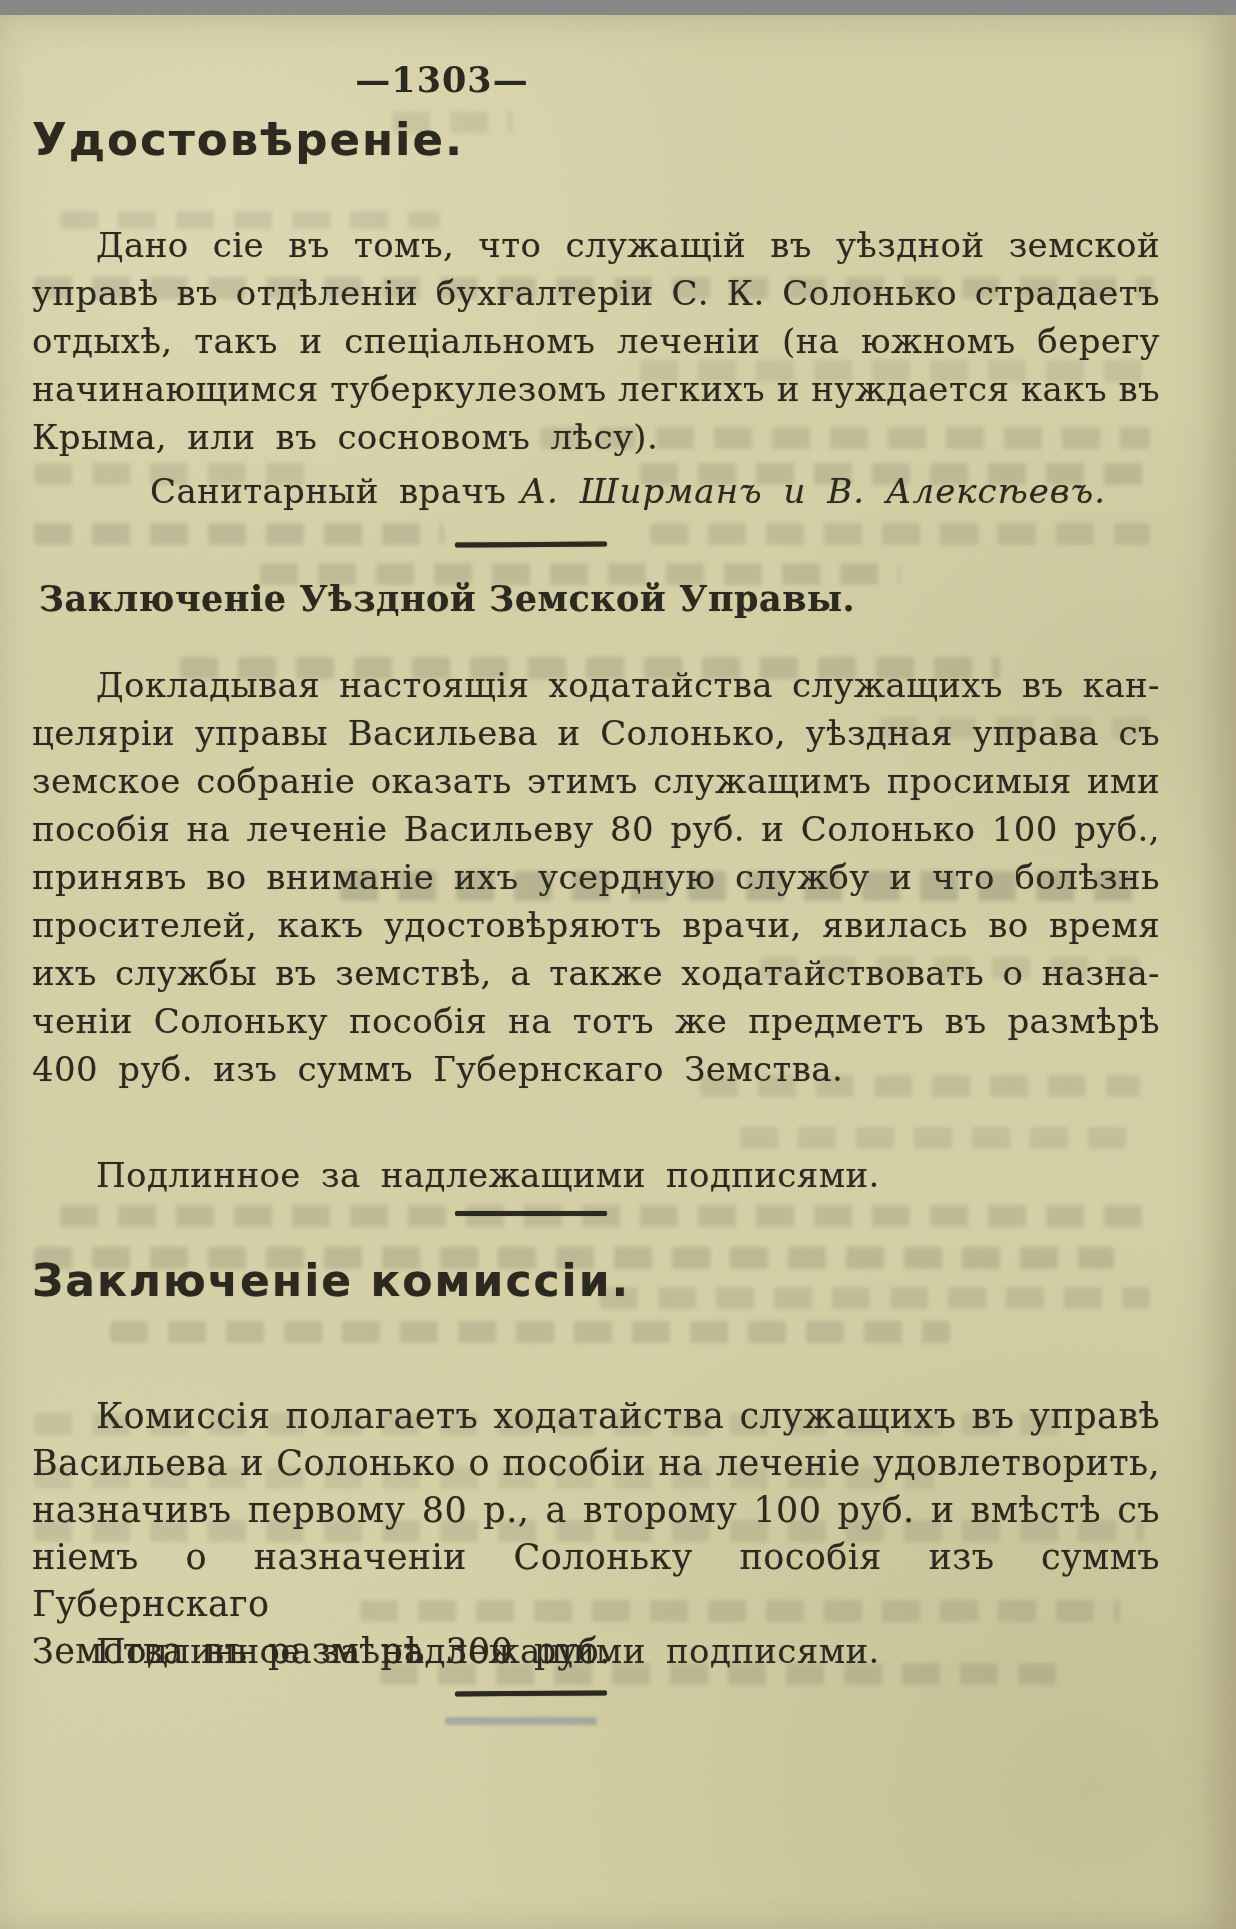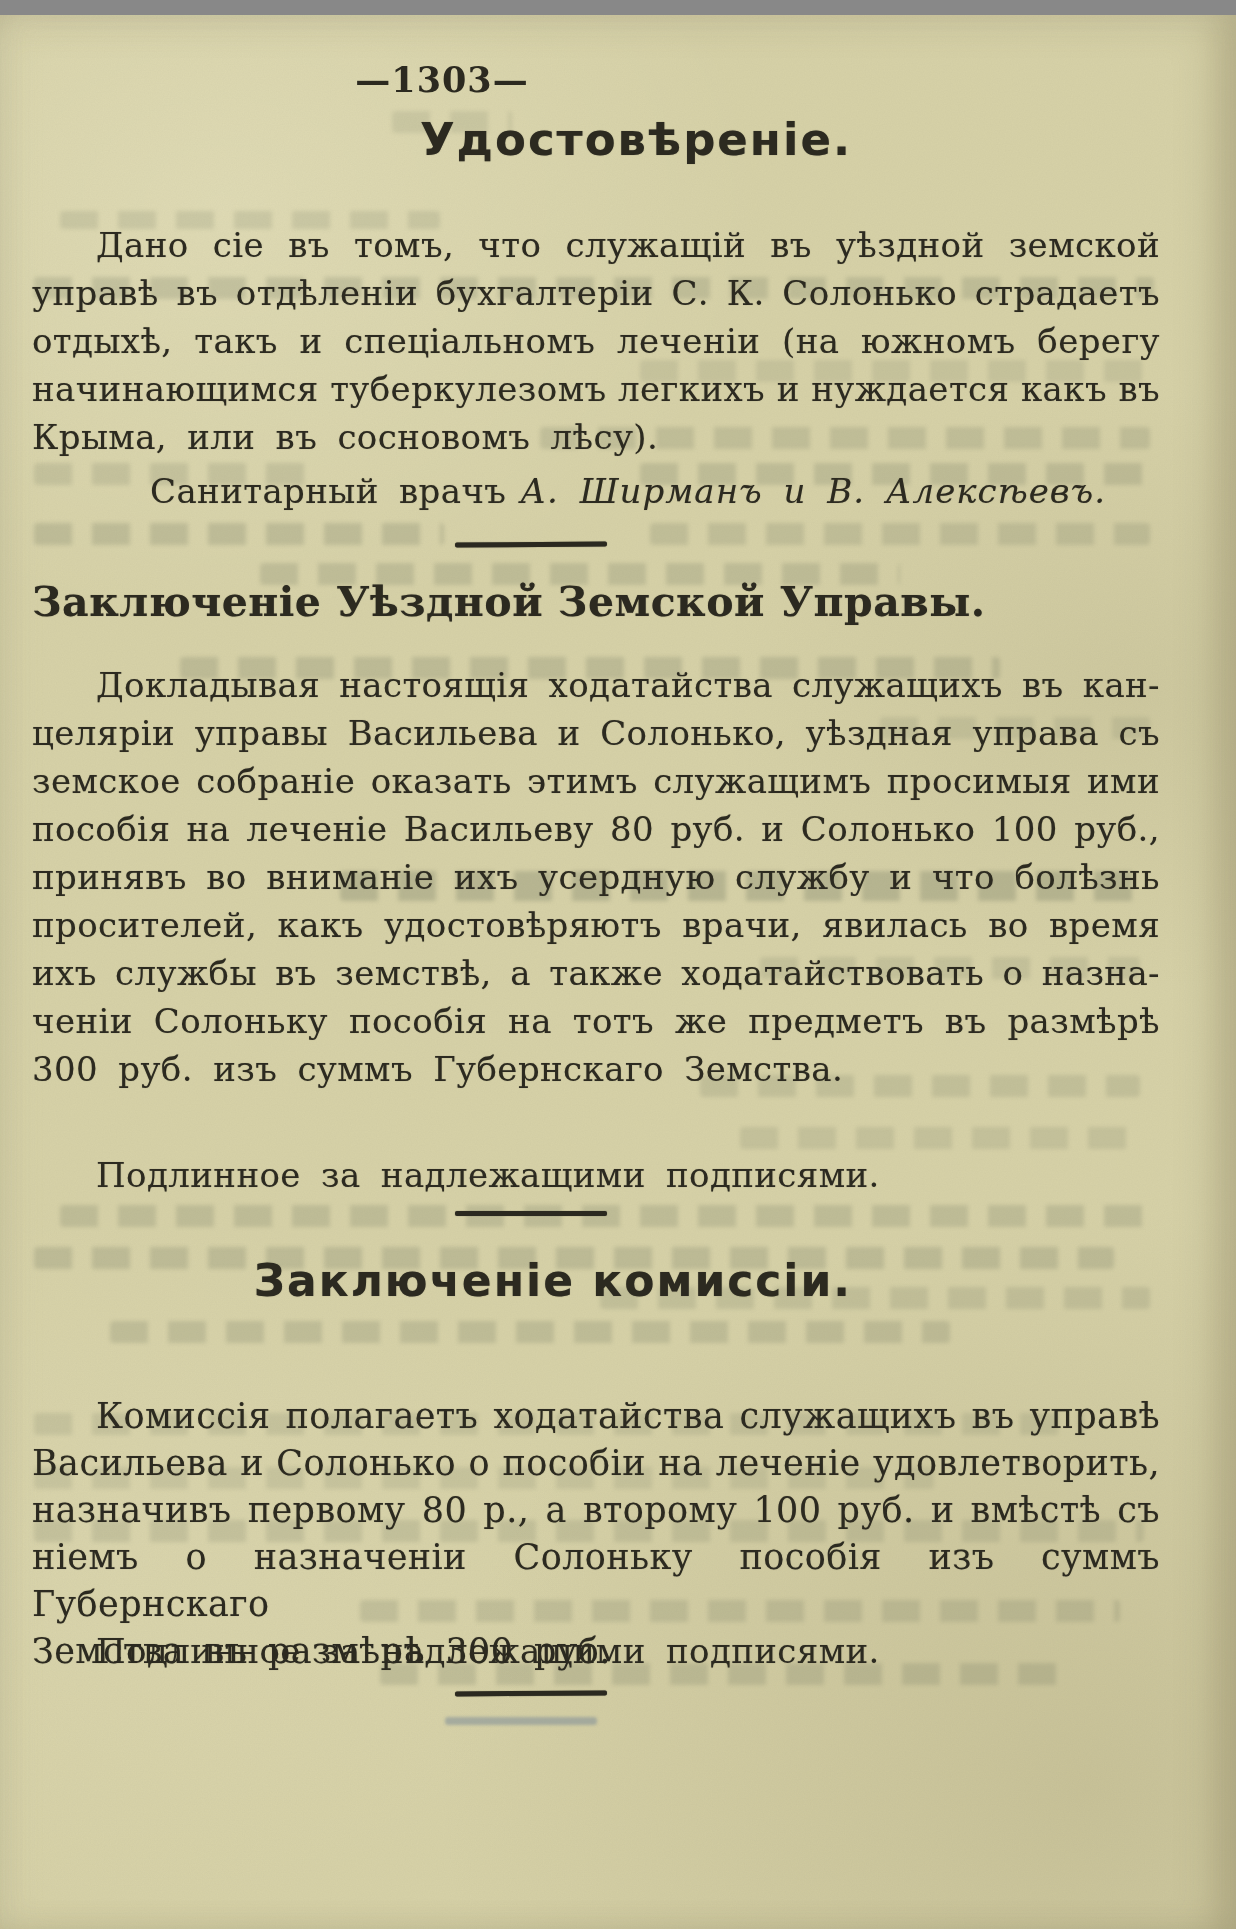--- a/index.html
+++ b/index.html
@@ -23,33 +23,33 @@
   }
   .noise{position:absolute;inset:0;pointer-events:none;}
 
   
   .pageno{
     position:absolute;top:44px;left:32px;width:820px;
     text-align:center;font-size:35px;font-weight:bold;
     letter-spacing:1px;
   }
   .h-display{
-    position:absolute;left:32px;width:820px;text-align:right;
+    position:absolute;left:32px;width:820px;text-align:left;
     font-family:"DejaVu Sans","Liberation Sans",sans-serif;
     font-weight:bold;margin:0;
     text-shadow:0 0 1px rgba(44,42,32,0.45);
   }
   .h-serif{
     position:absolute;left:32px;width:830px;text-align:center;
     font-family:"DejaVu Serif","Liberation Serif",serif;
     font-weight:bold;margin:0;white-space:nowrap;
     text-shadow:0 0 1px rgba(44,42,32,0.45);
   }
   .title-cert{top:98px;font-size:45px;letter-spacing:2px;}
-  .title-board{top:563px;font-size:41px;letter-spacing:0.5px;}
+  .title-board{top:563px;font-size:35px;letter-spacing:0.5px;}
   .title-comm{top:1240px;font-size:44px;letter-spacing:2px;}
 
   
   .para{position:absolute;left:32px;width:1128px;}
   .pline{
     text-align:justify;text-align-last:justify;
     font-size:34px;line-height:48px;
     letter-spacing:0.4px;
     text-shadow:0 0 1px rgba(44,42,32,0.35);
   }
@@ -151,21 +151,21 @@
 
   <div class="para" style="top:646px">
     <div class="pline indent">Докладывая настоящія ходатайства служащихъ въ кан-</div>
     <div class="pline">целяріи управы Васильева и Солонько, уѣздная управа съ</div>
     <div class="pline">земское собраніе оказать этимъ служащимъ просимыя ими</div>
     <div class="pline">пособія на леченіе Васильеву 80 руб. и Солонько 100 руб.,</div>
     <div class="pline">принявъ во вниманіе ихъ усердную службу и что болѣзнь</div>
     <div class="pline">просителей, какъ удостовѣряютъ врачи, явилась во время</div>
     <div class="pline">ихъ службы въ земствѣ, а также ходатайствовать о назна-</div>
     <div class="pline">ченіи Солоньку пособія на тотъ же предметъ въ размѣрѣ</div>
-    <div class="pline last">300 руб. изъ суммъ Губернскаго Земства.</div>
+    <div class="pline last">400 руб. изъ суммъ Губернскаго Земства.</div>
   </div>
 
   <div class="single closing" style="top:1136px">Подлинное за надлежащими подписями.</div>
 
   <div class="divider d2"></div>
 
   <h2 class="h-display title-comm">Заключеніе комиссіи.</h2>
 
   <div class="para p3" style="top:1378px">
     <div class="pline indent">Комиссія полагаетъ ходатайства служащихъ въ управѣ</div>

